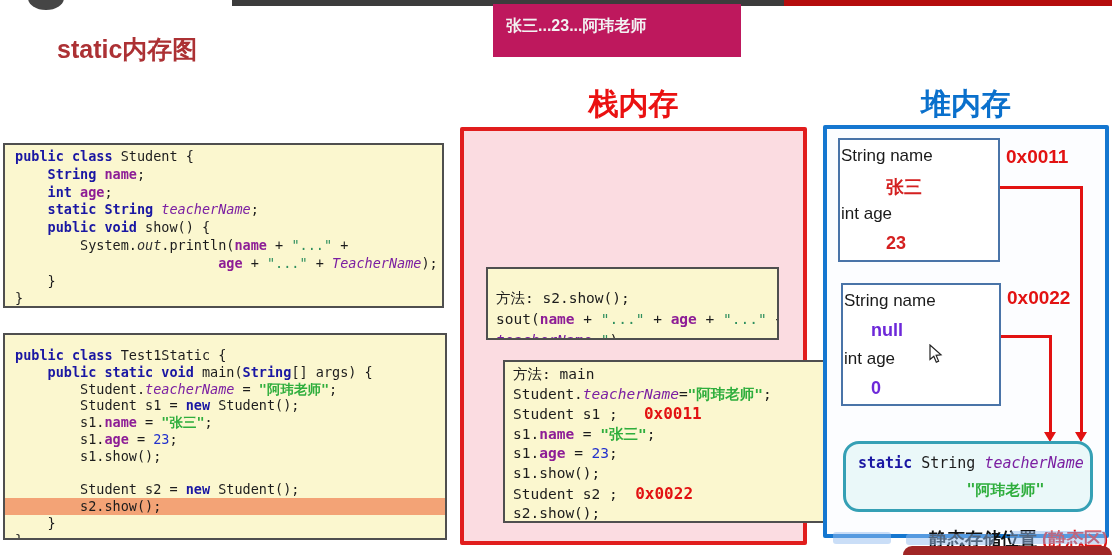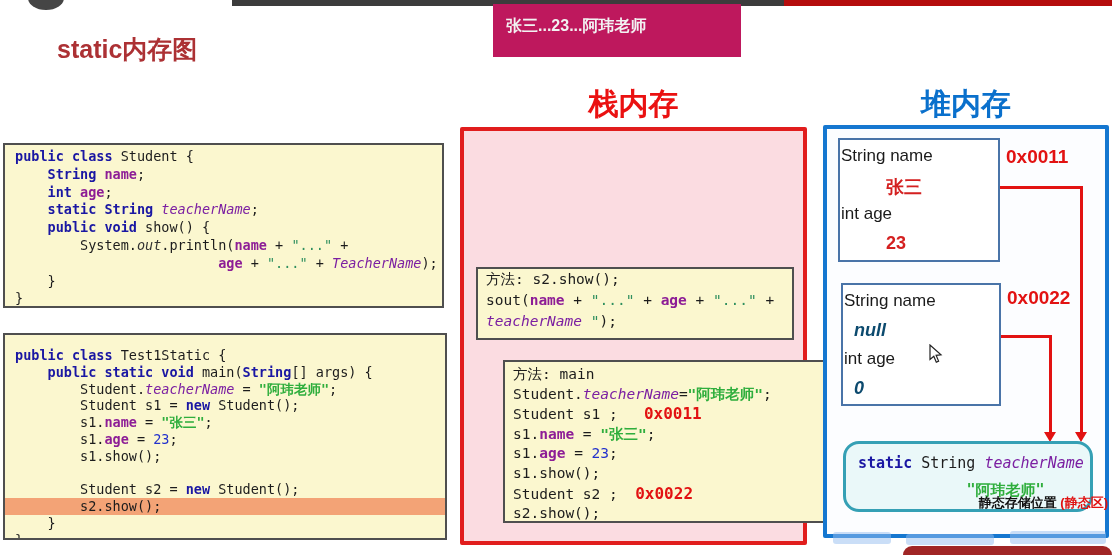--- a/index.html
+++ b/index.html
@@ -37,37 +37,37 @@
   .c-n{color:#2332cc;}
   .c-r{color:#e21212;font-weight:800;font-size:16px;}
 
   
   .stack-title{position:absolute;left:460px;top:84px;width:347px;text-align:center;
                font-size:30px;font-weight:bold;color:#ea1111;}
   .stack-panel{position:absolute;left:460px;top:127px;width:347px;height:418px;box-sizing:border-box;
                border:4px solid #e11d1d;background:#fbdce1;border-radius:2px;}
   .frame{position:absolute;background:#fbf7cf;border:2px solid #4f4f4f;box-sizing:border-box;
          font-family:"DejaVu Sans Mono","Liberation Mono",monospace;font-size:14.5px;overflow:hidden;}
-  .frame1{left:476px;top:267px;width:318px;height:73px;line-height:21px;padding-top:0;}
+  .frame1{left:486px;top:267px;width:293px;height:73px;line-height:21px;padding-top:19px;}
   .frame2{left:467px;top:360px;width:333px;height:163px;line-height:19.6px;padding-top:3px;margin-left:36px;}
   .frame .code-line{padding-left:8px;}
 
   
   .heap-title{position:absolute;left:823px;top:84px;width:286px;text-align:center;
               font-size:30px;font-weight:bold;color:#0a70cc;}
   .heap-panel{position:absolute;left:823px;top:125px;width:286px;height:413px;box-sizing:border-box;
               border:4px solid #1577d0;background:#fcfdff;border-radius:2px;}
   .heap-box{position:absolute;background:#ffffff;border:2px solid #4a74a8;box-sizing:border-box;
             font-size:17px;color:#1a1a1a;padding-top:6px;}
   .heap-box1{left:838px;top:138px;width:162px;height:124px;}
   .heap-box2{left:841px;top:283px;width:160px;height:123px;}
   .hb-label{height:29px;padding-left:1px;}
   .hb-value{height:29px;font-weight:bold;font-size:18px;}
   .heap-box1 .hb-value{padding-left:46px;color:#d42020;}
-  .heap-box2 .hb-value{padding-left:11px;color:#0c4a6e;font-style:italic;}
+  .heap-box2 .hb-value{padding-left:28px;color:#6d28d9;}
   .addr{position:absolute;font-size:19px;font-weight:800;color:#e21212;}
   .addr1{left:1006px;top:146px;}
   .addr2{left:1007px;top:287px;}
 
   
   .rline{position:absolute;background:#e21212;}
   .lineA-h{left:1000px;top:186px;width:83px;height:3px;}
   .lineA-v{left:1080px;top:186px;width:3px;height:247px;}
   .lineB-h{left:1001px;top:335px;width:51px;height:3px;}
   .lineB-v{left:1049px;top:335px;width:3px;height:98px;}
@@ -75,22 +75,22 @@
               border-right:6px solid transparent;border-top:10px solid #e21212;}
   .arrowA{left:1075px;top:432px;}
   .arrowB{left:1044px;top:432px;}
 
   
   .static-box{position:absolute;left:843px;top:441px;width:250px;height:71px;box-sizing:border-box;
               border:3px solid #35a0b5;border-radius:16px;background:#eaf8f9;
               font-family:"DejaVu Sans Mono","Liberation Mono",monospace;font-size:15px;
               line-height:27px;padding-top:6px;overflow:hidden;}
   .static-box .code-line{padding-left:12px;}
-  .caption{position:absolute;left:860px;top:494px;width:248px;text-align:right;
-           font-size:13px;font-weight:bold;color:#111111;white-space:nowrap;}
+  .caption{position:absolute;left:860px;top:527px;width:248px;text-align:right;
+           font-size:18px;font-weight:bold;color:#111111;white-space:nowrap;}
   .cap-red{color:#e01212;}
 
   
   .cursor{position:absolute;left:929px;top:344px;}
   .wm{position:absolute;background:rgba(150,190,240,0.5);border-radius:3px;}
   .wm1{left:833px;top:532px;width:58px;height:12px;}
   .wm2{left:906px;top:534px;width:88px;height:11px;}
   .wm3{left:1010px;top:531px;width:96px;height:13px;}
   .banner{position:absolute;left:903px;top:546px;width:209px;height:9px;background:#a02525;
           border-radius:10px 10px 0 0;}

